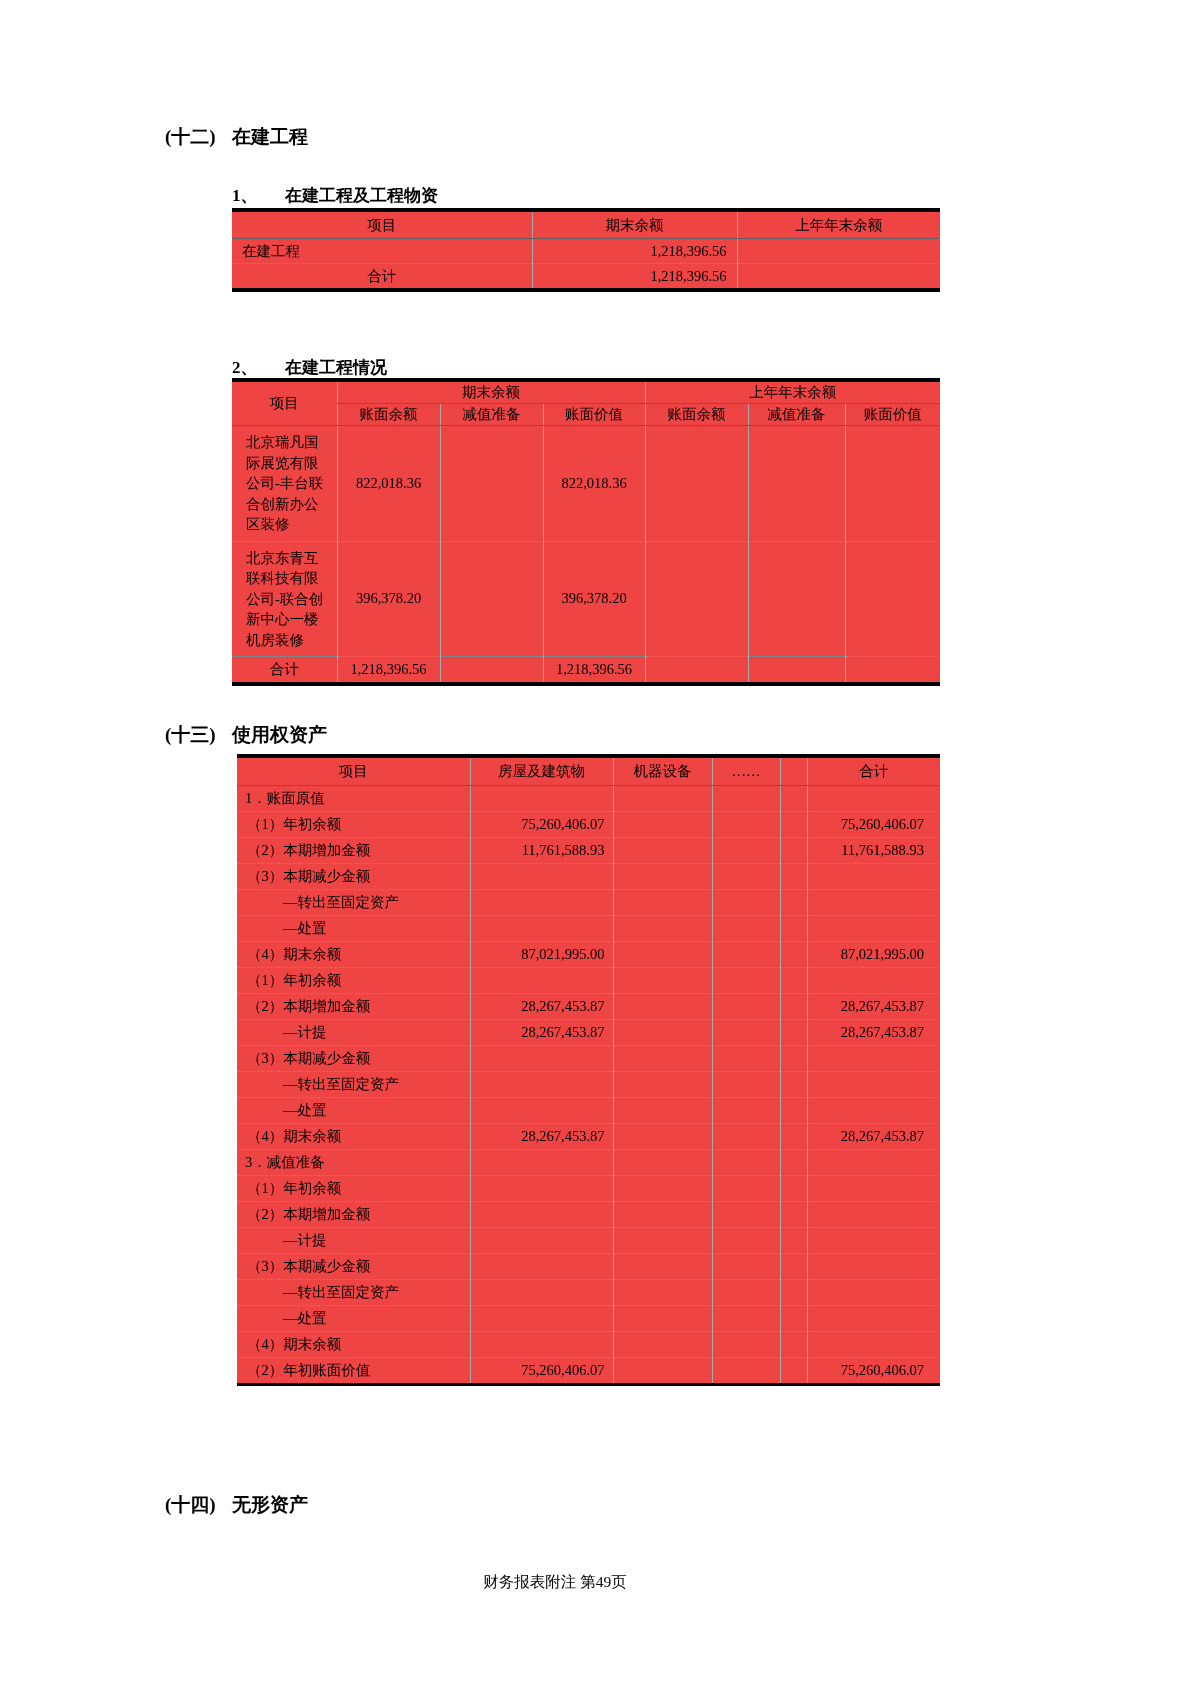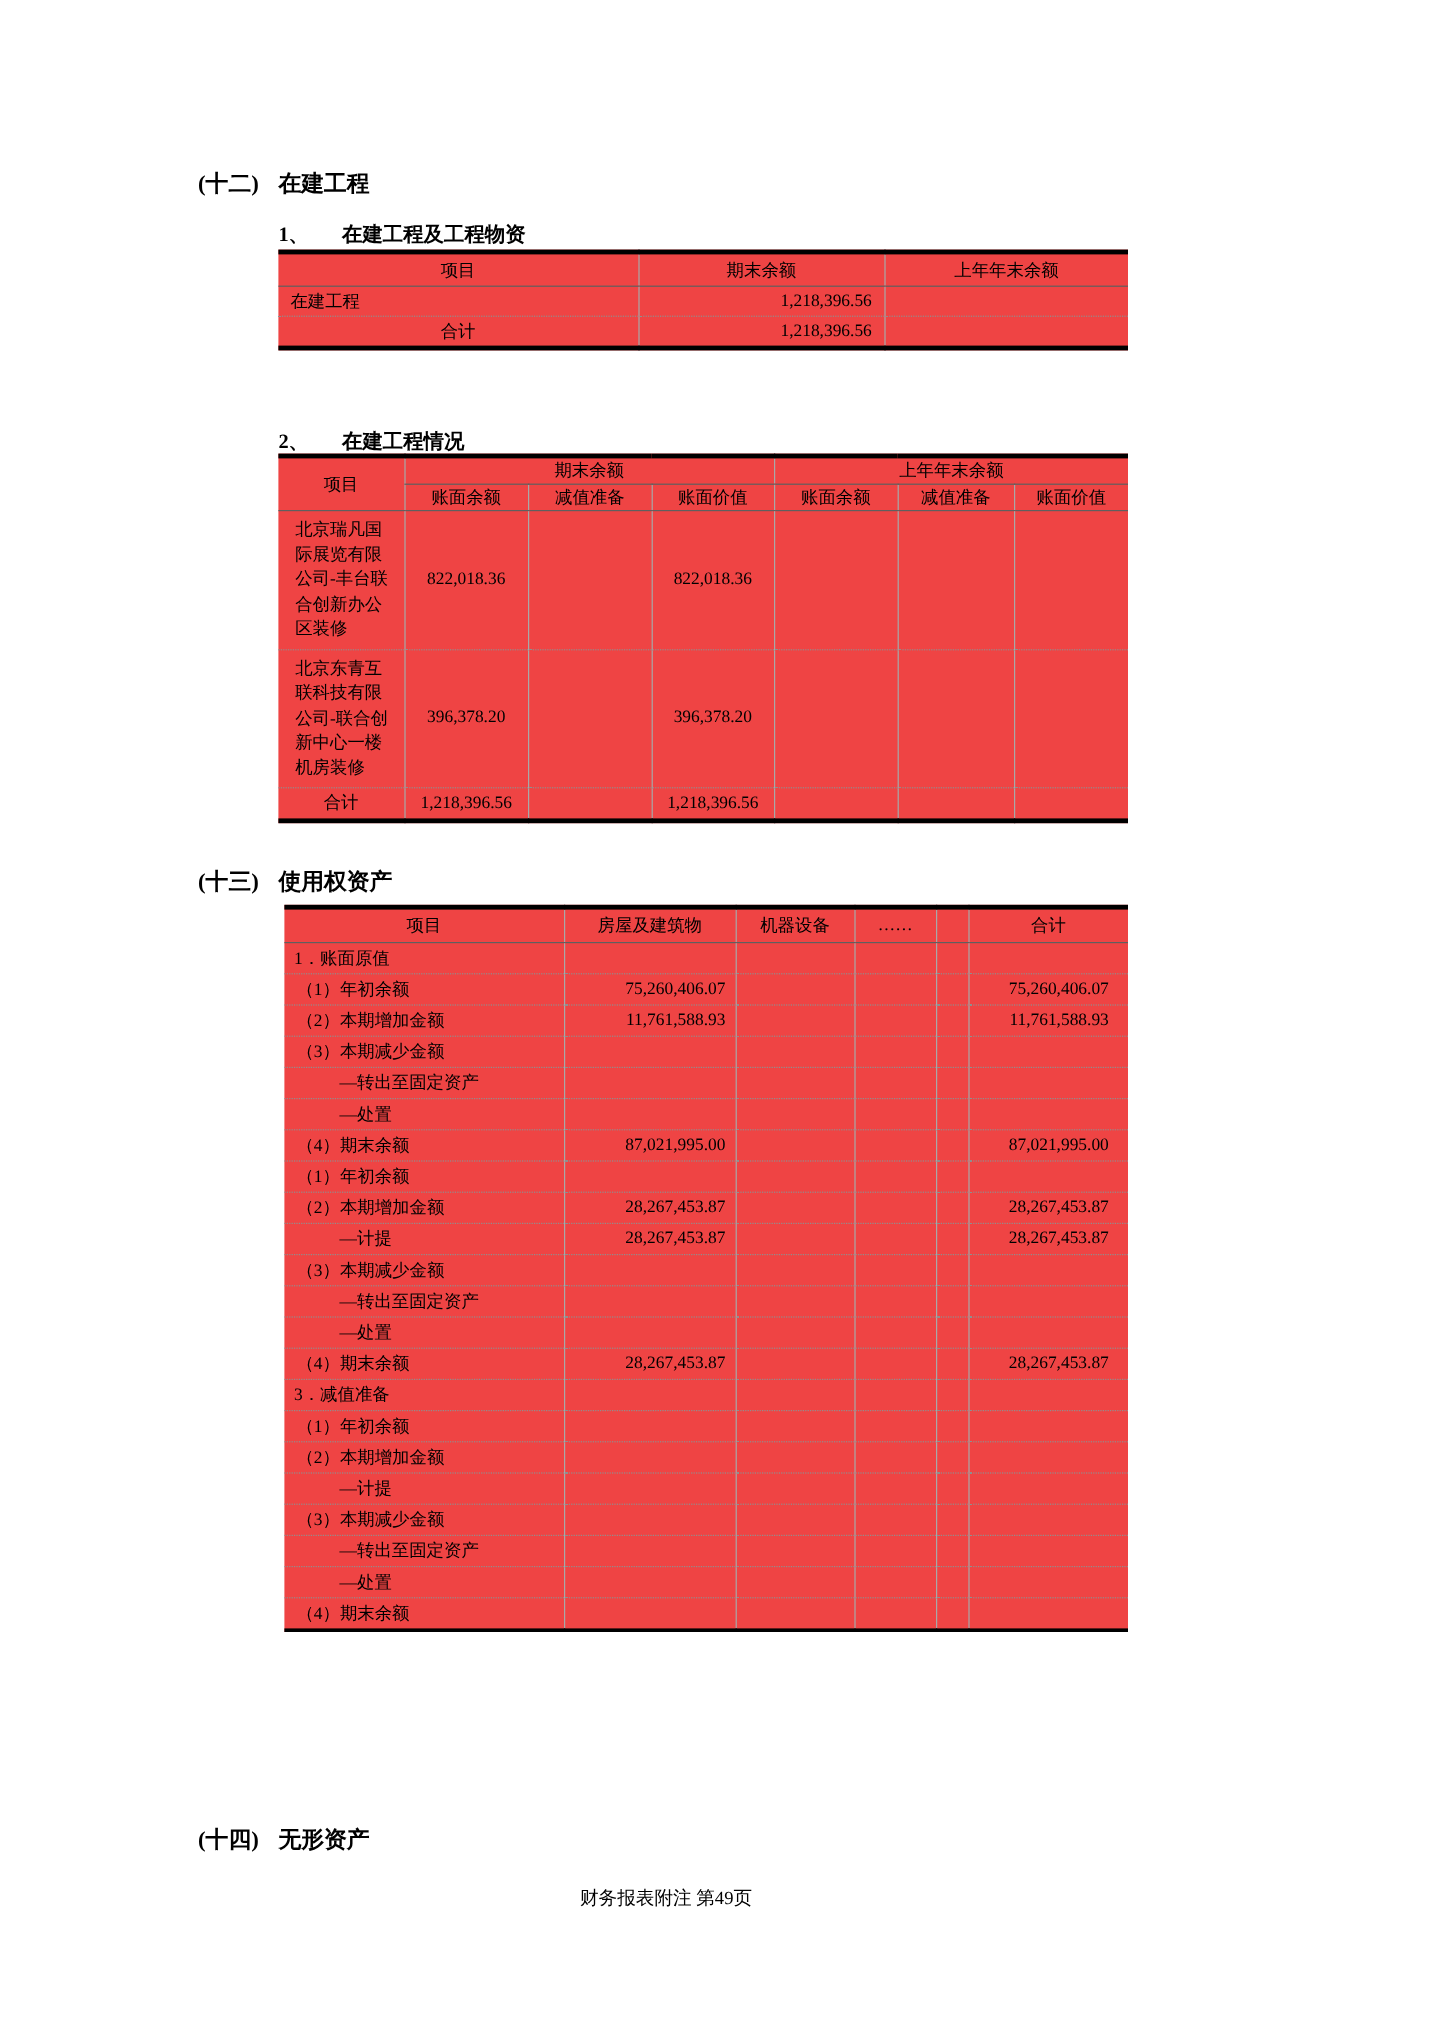--- a/index.html
+++ b/index.html
@@ -54,21 +54,21 @@
   .t3 td.numt{text-align:right;padding-right:16px;}
 
   
   .footer{position:absolute;left:0;top:1572px;width:1110px;text-align:center;font-size:15.5px;}
 </style>
 </head>
 <body>
 
 <div class="page">
 
-  <div class="sec-head" style="top:140px;">
+  <div class="sec-head" style="top:124px;">
     <span class="lab">(十二)</span><span>在建工程</span>
   </div>
 
   <div class="sub-head" style="top:184px;">
     <span class="num">1、</span><span>在建工程及工程物资</span>
   </div>
 
   <table class="t1">
     <colgroup>
         <col style="width:300px">
@@ -382,22 +382,30 @@
           <td class="item col0 lvl2">（4）期末余额</td>
           <td class="numb"></td>
           <td></td>
           <td></td>
           <td></td>
           <td class="numt"></td>
         </tr>
 
 
 
+        <tr>
+          <td class="item col0 lvl2">（2）年初账面价值</td>
+          <td class="numb">75,260,406.07</td>
+          <td></td>
+          <td></td>
+          <td></td>
+          <td class="numt">75,260,406.07</td>
+        </tr>
       </tbody>
   </table>
 
-  <div class="sec-head" style="top:1492px;margin-top:28px;">
+  <div class="sec-head" style="top:1492px;">
     <span class="lab">(十四)</span><span>无形资产</span>
   </div>
 
   <div class="footer">财务报表附注 第49页</div>
 
 </div>
 
 </body></html>

